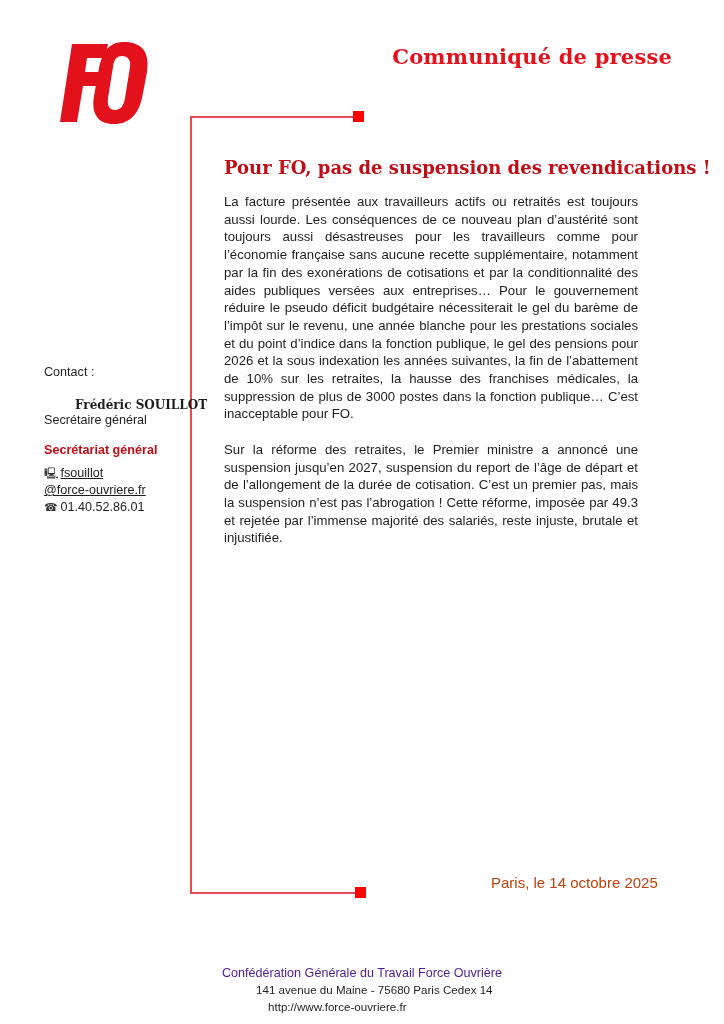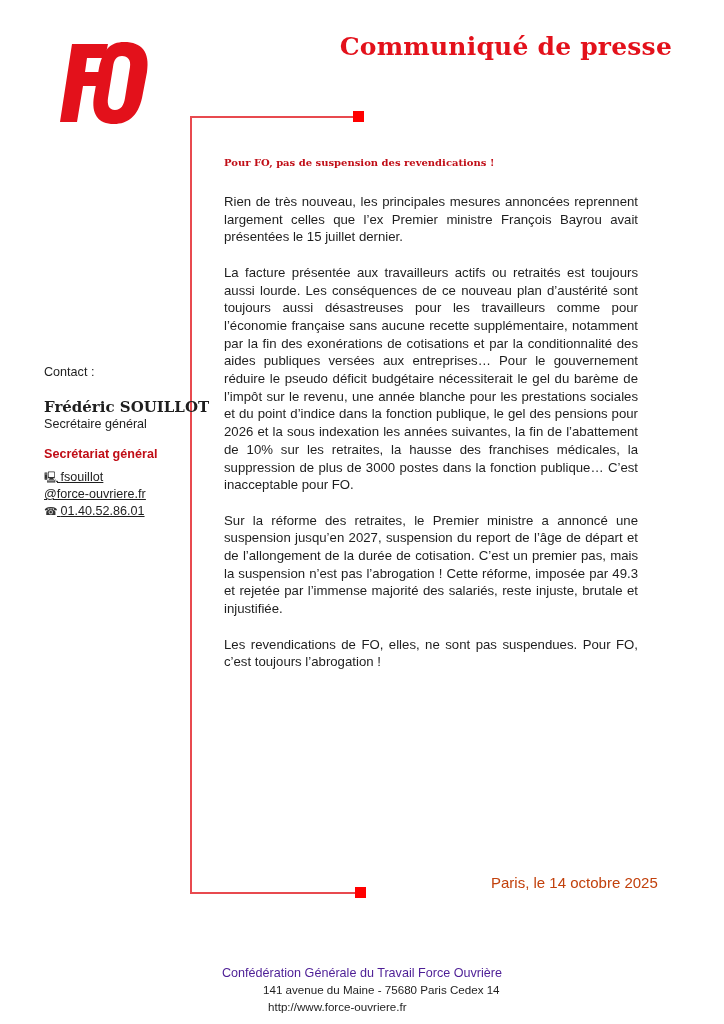--- a/index.html
+++ b/index.html
@@ -1,45 +1,45 @@
 <!DOCTYPE html>
 <html><head>
   <meta charset="utf-8">
   <style>
     html, body { margin: 0; padding: 0; background: #ffffff; }
     body { width: 724px; height: 1024px; position: relative; overflow: hidden; font-family: "Liberation Sans", "DejaVu Sans", sans-serif; color: #1a1a1a; }
     .logo { position: absolute; left: 58px; top: 42px; width: 92px; height: 82px; }
     .logo svg { width: 100%; height: 100%; display: block; }
-    .title { position: absolute; right: 52px; top: 32px; font-family: "DejaVu Serif", "Liberation Serif", serif; font-weight: bold; font-size: 25px; color: #e3111b; letter-spacing: 0.2px; white-space: nowrap; }
+    .title { position: absolute; right: 52px; top: 44px; font-family: "DejaVu Serif", "Liberation Serif", serif; font-weight: bold; font-size: 21px; color: #e3111b; letter-spacing: 0.2px; white-space: nowrap; }
     
     .line { position: absolute; background: #e84a4f; }
     .line-top { left: 190px; top: 116px; width: 167px; height: 2px; }
     .line-left { left: 190px; top: 116px; width: 2px; height: 778px; }
     .line-bottom { left: 190px; top: 892px; width: 170px; height: 2px; }
     .sq { position: absolute; width: 11px; height: 11px; background: #ff0000; }
     .sq-top { left: 353px; top: 111px; }
     .sq-bottom { left: 355px; top: 887px; }
 
-    .headline { position: absolute; left: 224px; top: 157px; font-family: "DejaVu Serif", "Liberation Serif", serif; font-weight: bold; font-size: 10px; color: #c00d16; white-space: nowrap; }
+    .headline { position: absolute; left: 224px; top: 157px; font-family: "DejaVu Serif", "Liberation Serif", serif; font-weight: bold; font-size: 18px; color: #c00d16; white-space: nowrap; }
     .body-text { position: absolute; left: 224px; top: 193px; width: 414px; font-size: 13.2px; line-height: 17.7px; text-align: justify; color: #1e1e1e; }
     .body-text p { margin: 0 0 17.7px 0; }
     .date { position: absolute; left: 491px; top: 874px; font-size: 15px; color: #c2410c; white-space: nowrap; }
 
     .contact { position: absolute; left: 44px; top: 365px; width: 150px; font-size: 12.6px; color: #1e1e1e; }
     .contact .lbl { margin-bottom: 19px; }
-    .contact .name { font-family: "DejaVu Serif", "Liberation Serif", serif; font-weight: bold; font-size: 15px; margin-bottom: 1px; white-space: nowrap; }
+    .contact .name { font-family: "DejaVu Serif", "Liberation Serif", serif; font-weight: bold; font-size: 12px; margin-bottom: 1px; white-space: nowrap; margin-left: 31px; }
     .contact .role { margin-bottom: 16px; }
     .contact .dept { color: #c00d16; font-weight: bold; margin-bottom: 8px; }
-    .contact .row { line-height: 17px; white-space: nowrap; text-decoration: underline; }
+    .contact .row { line-height: 17px; white-space: nowrap; }
     .contact a { color: #1e1e1e; text-decoration: underline; }
     .icon { display: inline-block; width: 13px; font-size: 11px; color: #333; }
 
     .footer { position: absolute; left: 0; width: 724px; text-align: center; }
     .footer .org { position: absolute; left: 222px; top: 966px; color: #4c1d95; font-size: 12.6px; white-space: nowrap; }
-    .footer .addr { position: absolute; left: 263px; top: 983px; font-size: 11.6px; color: #1e1e1e; white-space: nowrap; }
+    .footer .addr { position: absolute; left: 256px; top: 983px; font-size: 11.6px; color: #1e1e1e; white-space: nowrap; }
     .footer .web { position: absolute; left: 268px; top: 1000px; font-size: 11.6px; color: #1e1e1e; white-space: nowrap; }
   </style>
 </head>
 <body>
 
 <div class="logo">
   <svg viewBox="0 0 92 82">
 
     <path d="M14 2 L50 2 L47 16 L29 16 L27 30 L44 30 L41 44 L25 44 L19 80 L2 80 Z" fill="#e3111b"></path>
 
@@ -69,24 +69,22 @@
   </div>
   <div class="row">
     <span class="icon">☎</span>
     <span>01.40.52.86.01</span>
   </div>
 </div>
 
 <div class="headline">Pour FO, pas de suspension des revendications !</div>
 
 <div class="body-text">
-  <p>Rien de très nouveau, les principales mesures annoncées reprennent largement celles que l’ex Premier ministre François Bayrou avait présentées le 15 juillet dernier.</p>
   <p>La facture présentée aux travailleurs actifs ou retraités est toujours aussi lourde. Les conséquences de ce nouveau plan d’austérité sont toujours aussi désastreuses pour les travailleurs comme pour l’économie française sans aucune recette supplémentaire, notamment par la fin des exonérations de cotisations et par la conditionnalité des aides publiques versées aux entreprises… Pour le gouvernement réduire le pseudo déficit budgétaire nécessiterait le gel du barème de l’impôt sur le revenu, une année blanche pour les prestations sociales et du point d’indice dans la fonction publique, le gel des pensions pour 2026 et la sous indexation les années suivantes, la fin de l’abattement de 10% sur les retraites, la hausse des franchises médicales, la suppression de plus de 3000 postes dans la fonction publique… C’est inacceptable pour FO.</p>
   <p>Sur la réforme des retraites, le Premier ministre a annoncé une suspension jusqu’en 2027, suspension du report de l’âge de départ et de l’allongement de la durée de cotisation. C’est un premier pas, mais la suspension n’est pas l’abrogation ! Cette réforme, imposée par 49.3 et rejetée par l’immense majorité des salariés, reste injuste, brutale et injustifiée.</p>
-  <p>Les revendications de FO, elles, ne sont pas suspendues. Pour FO, c’est toujours l’abrogation !</p>
 </div>
 
 <div class="date">Paris, le 14 octobre 2025</div>
 
 <div class="footer">
   <div class="org">Confédération Générale du Travail Force Ouvrière</div>
   <div class="addr">141 avenue du Maine - 75680 Paris Cedex 14</div>
   <div class="web">http://www.force-ouvriere.fr</div>
 </div>
 

